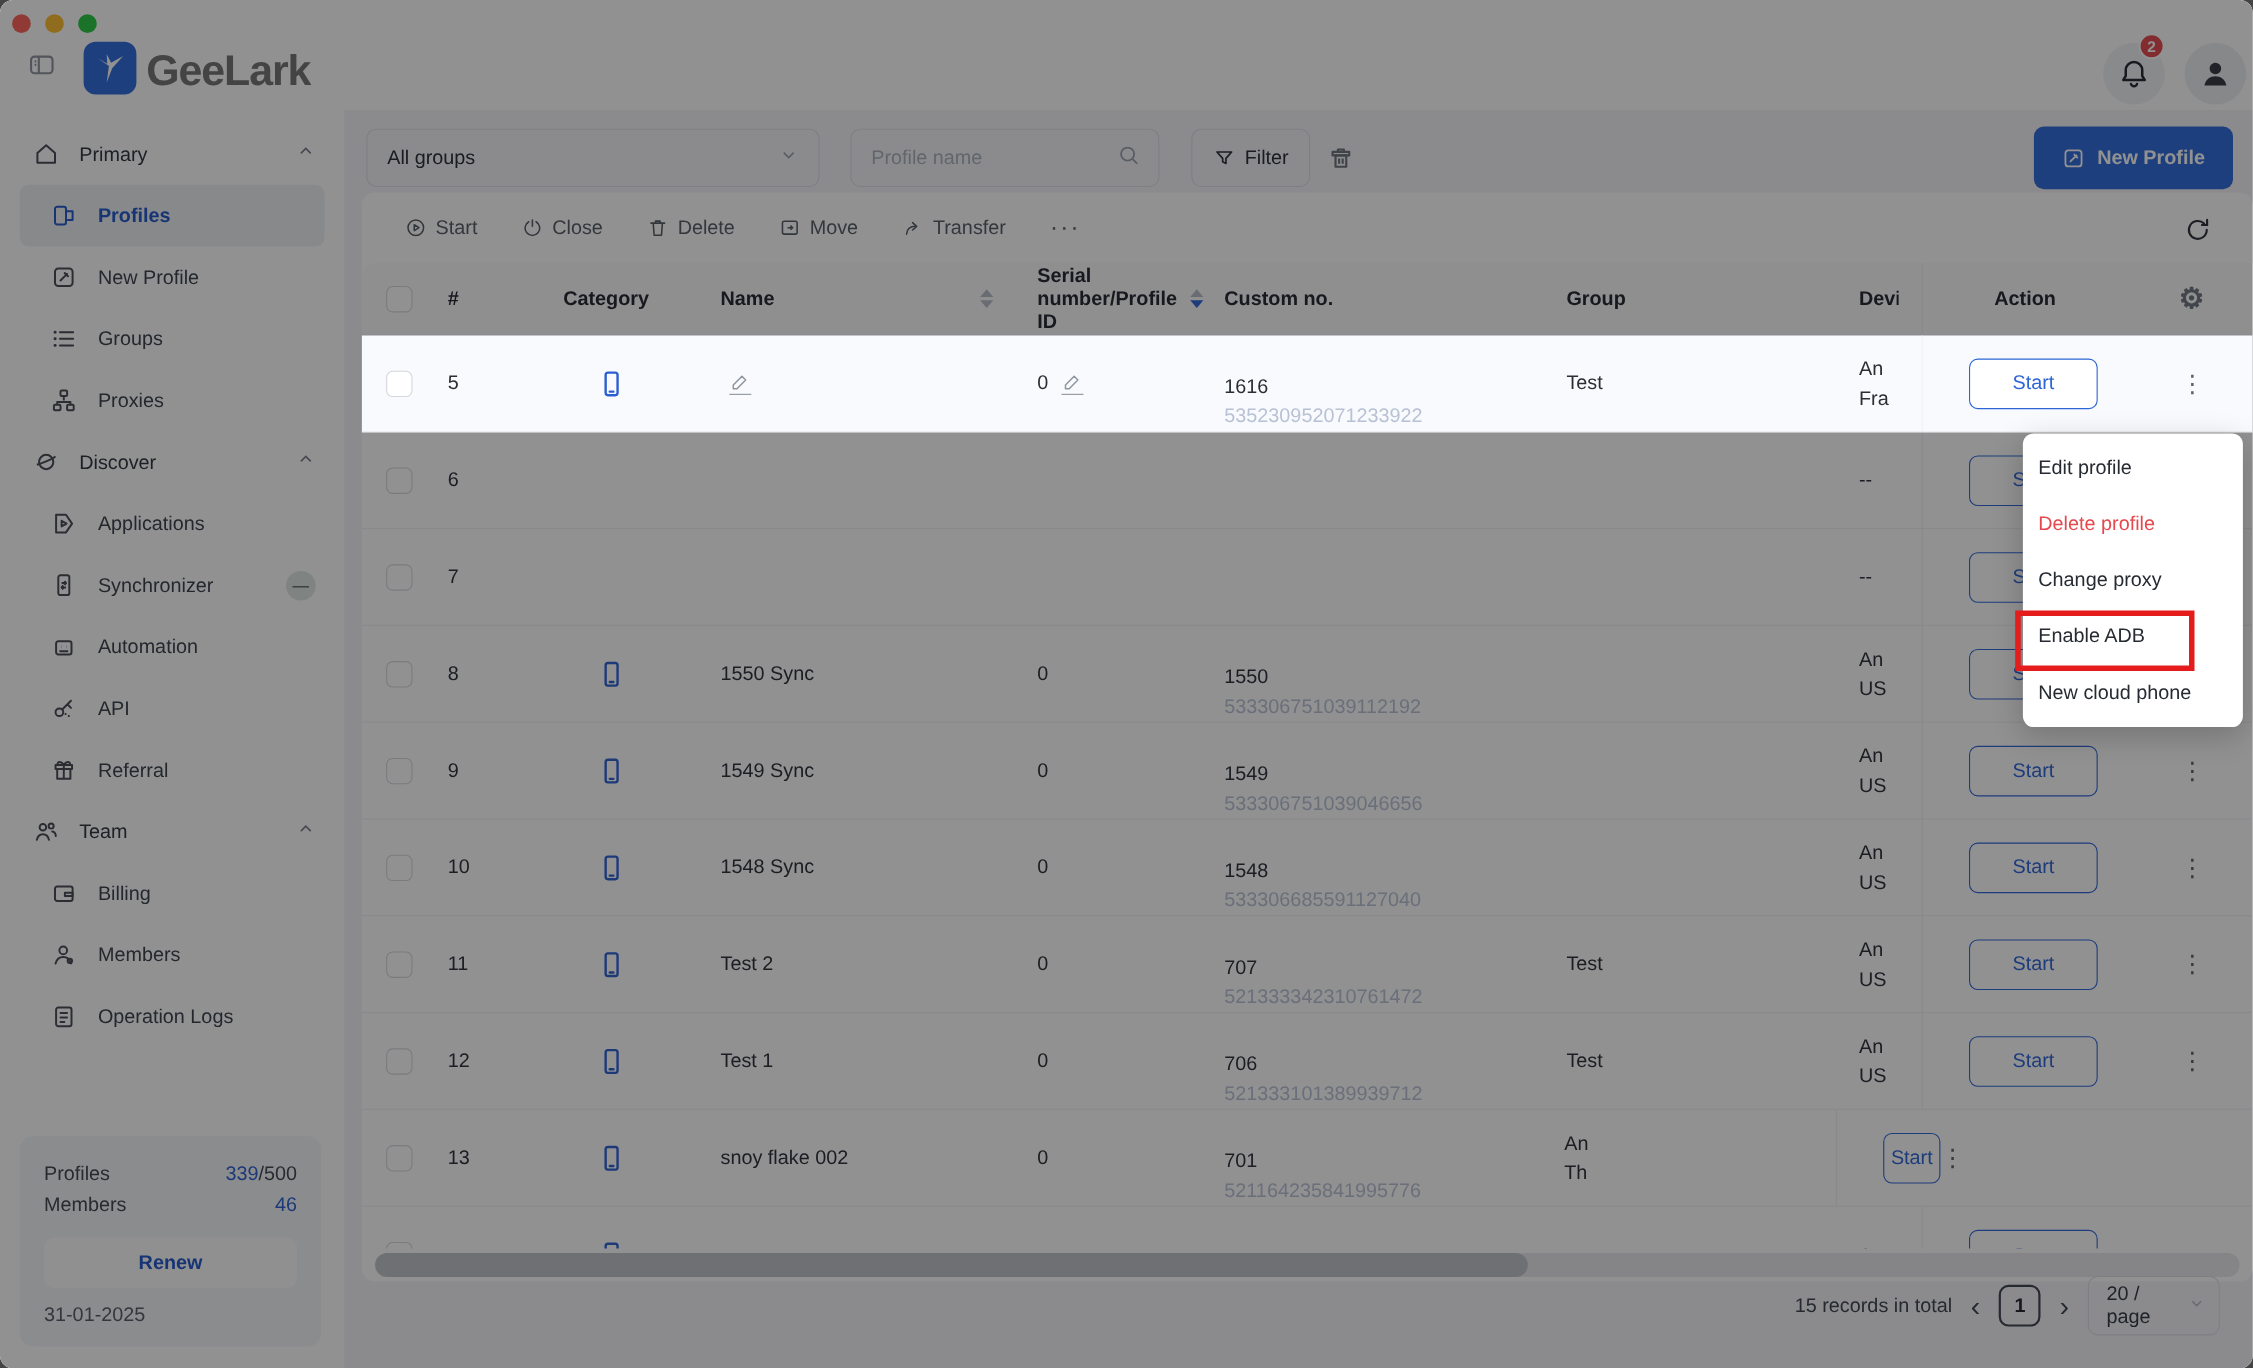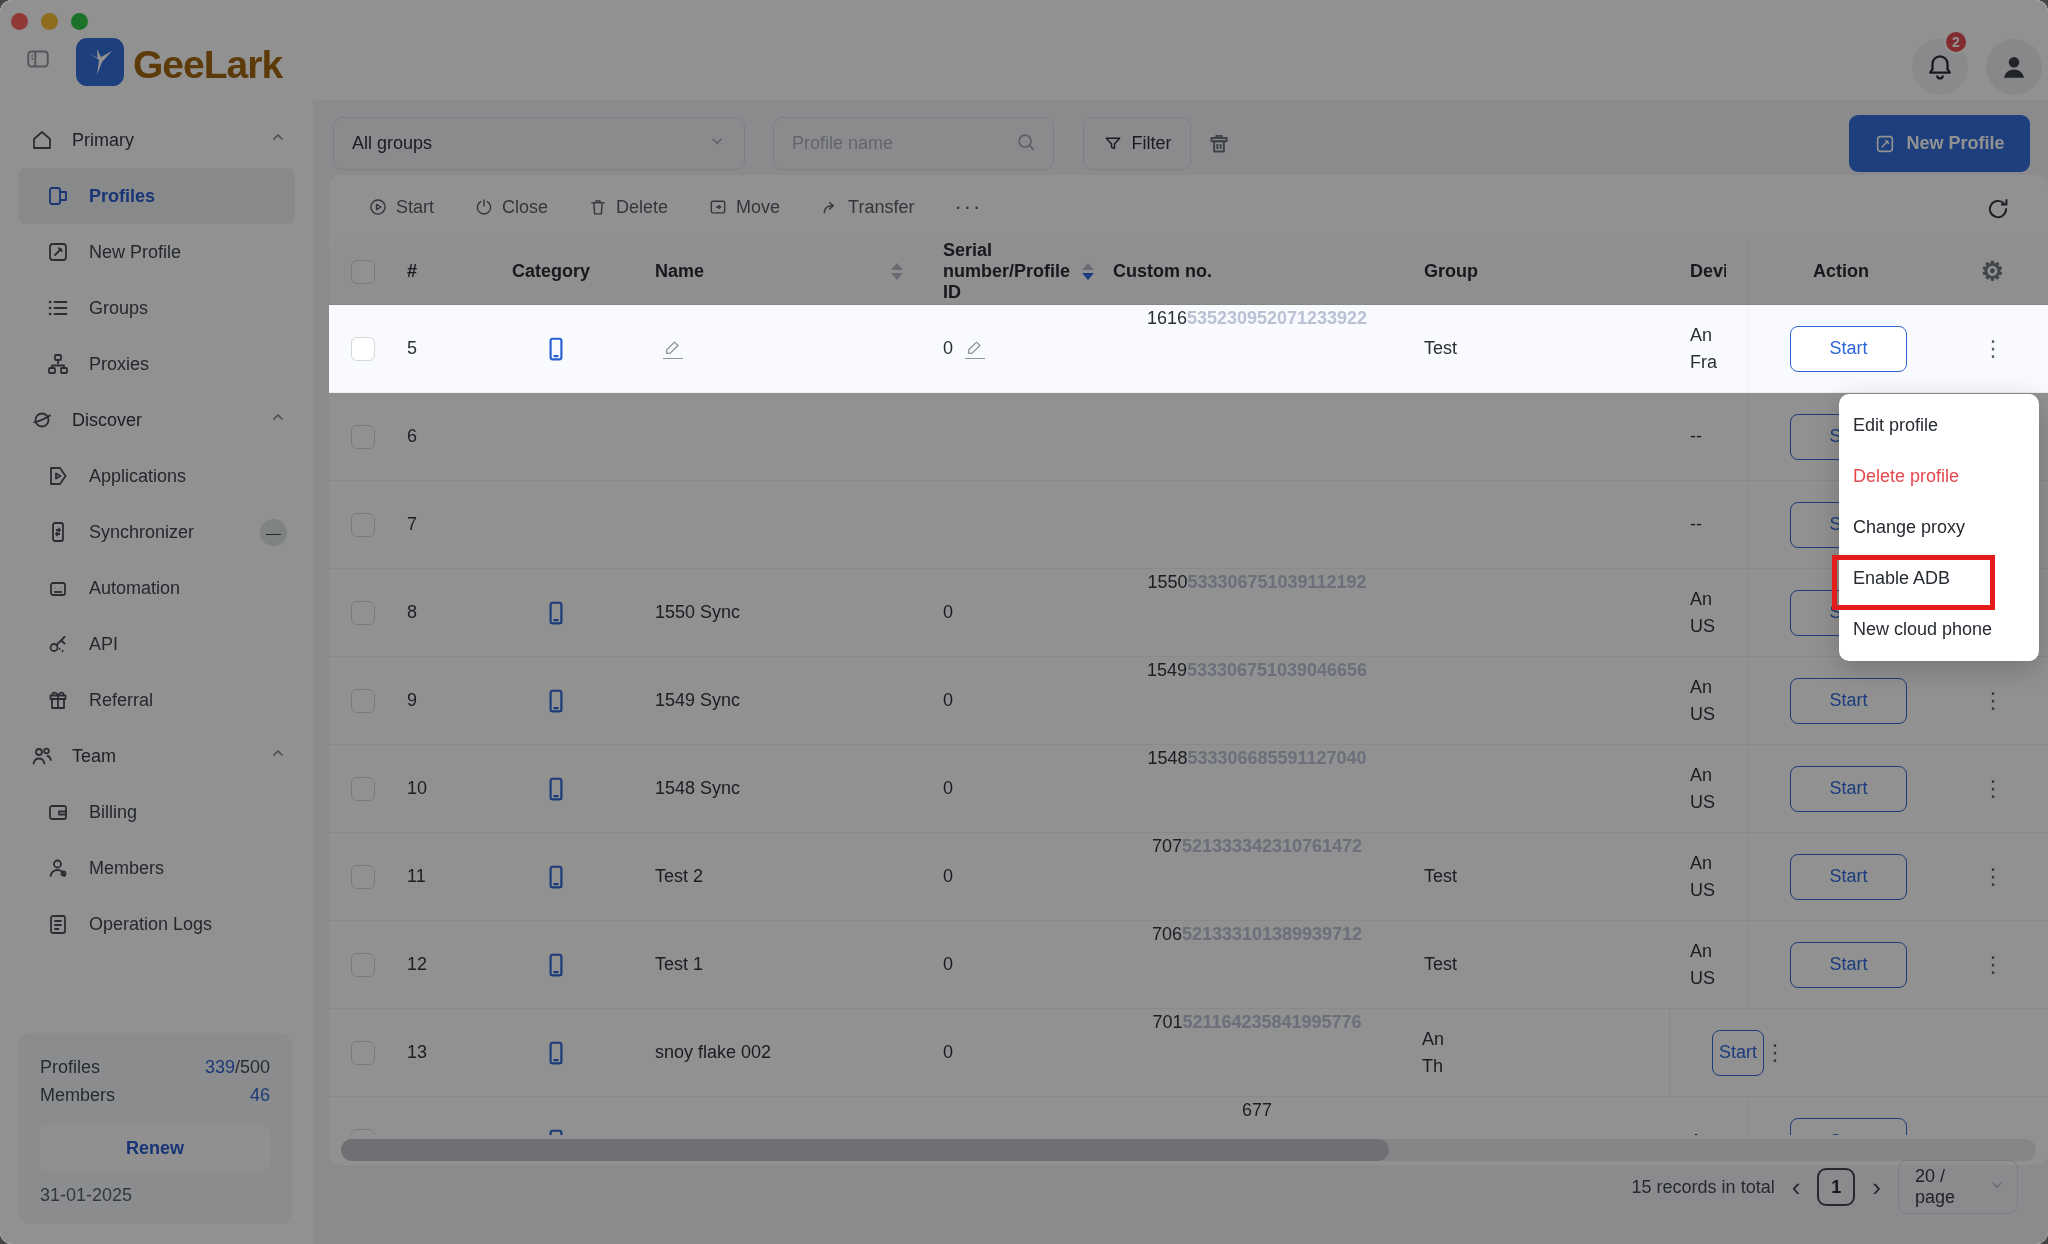--- a/index.html
+++ b/index.html
@@ -10,21 +10,21 @@
     color:#2a2e35;
   }
   
   .topbar{position:absolute;left:0;top:0;width:100%;height:100px;background:#fff;}
   .traffic{position:absolute;top:13px;left:11px;display:flex;gap:13px;}
   .light{width:17px;height:17px;border-radius:50%;}
   .light.red{background:#ff5f57;}.light.yellow{background:#febc2e;}.light.green{background:#28c840;}
   .side-toggle{position:absolute;left:25px;top:46px;color:#8d939b;}
   .logo-badge{position:absolute;left:76px;top:38px;width:48px;height:48px;border-radius:11px;
     background:#2e6ad9;display:flex;align-items:center;justify-content:center;}
-  .wordmark{position:absolute;left:133px;top:43px;font-size:39px;font-weight:700;color:#a16207;letter-spacing:-1px;}
+  .wordmark{position:absolute;left:133px;top:43px;font-size:39px;font-weight:700;color:#737373;letter-spacing:-1px;}
   .bell-wrap{position:absolute;left:1912px;top:39px;width:56px;height:56px;border-radius:50%;background:#f1f2f4;
     display:flex;align-items:center;justify-content:center;color:#23262c;}
   .bell-badge{position:absolute;left:1944px;top:30px;min-width:24px;height:24px;border-radius:12px;background:#e5484d;
     color:#fff;font-size:14px;font-weight:700;display:flex;align-items:center;justify-content:center;border:2px solid #fff;padding:0 4px;}
   .avatar{position:absolute;left:1986px;top:39px;width:56px;height:56px;border-radius:50%;background:#eceef1;
     display:flex;align-items:center;justify-content:center;color:#34383f;}
   
   .sidebar{position:absolute;left:0;top:100px;width:313px;bottom:0;background:#fff;padding-top:12px;}
   .s-section,.s-item{height:56px;display:flex;align-items:center;font-size:18px;}
   .s-section{padding:0 26px 0 30px;color:#2c323a;}
@@ -85,22 +85,22 @@
   .tbody{position:absolute;left:0;right:0;top:130px;}
   .trow{height:88px;border-bottom:1px solid #f0f1f3;font-size:18px;color:#2a2e35;}
   .trow.row-selected{position:relative;z-index:60;background:#f8fafd;border-bottom:1px solid #e9edf4;}
   .cell{display:flex;align-items:center;height:100%;}
   .c-check{padding-left:10px;}
   .checkbox{width:24px;height:24px;border:1.6px solid #d4d7dc;border-radius:6px;background:#fff;}
   .c-num{padding-left:22px;}
   .c-cat{justify-content:center;color:#2b5fd0;}
   .c-name{padding-left:24px;gap:8px;}
   .c-custom{padding-left:24px;gap:12px;}
-  .c-serial{flex-direction:row;align-items:flex-start;justify-content:center;padding-left:24px;line-height:27px;}
-  .serial-sub{color:#b8c2d4;font-weight:bold;}
+  .c-serial{flex-direction:column;align-items:flex-start;justify-content:flex-end;padding-left:24px;line-height:27px;}
+  .serial-sub{color:#b8c2d4;}
   .c-group{padding-left:23px;}
   .c-device{flex-direction:column;align-items:flex-start;justify-content:center;padding-left:21px;line-height:27px;overflow:hidden;white-space:nowrap;}
   .c-action{border-left:1px solid #f0f0f2;padding-right:44px;}
   .start-btn{margin-left:42px;width:117px;height:46px;border-radius:8px;border:1.5px solid #2d65d6;background:#fff;
     color:#2d65d6;font-size:18px;font-family:inherit;}
   .vdots{margin-left:auto;font-size:22px;color:#5b6168;}
   .pencil{color:#8e959e;display:flex;flex-direction:column;align-items:center;}
   .pencil .underline{width:20px;height:0;border-bottom:1.8px solid #8e959e;margin-top:2px;}
   .partial-row{height:38px;overflow:hidden;}
   .partial-row .trow{border-bottom:none;}

